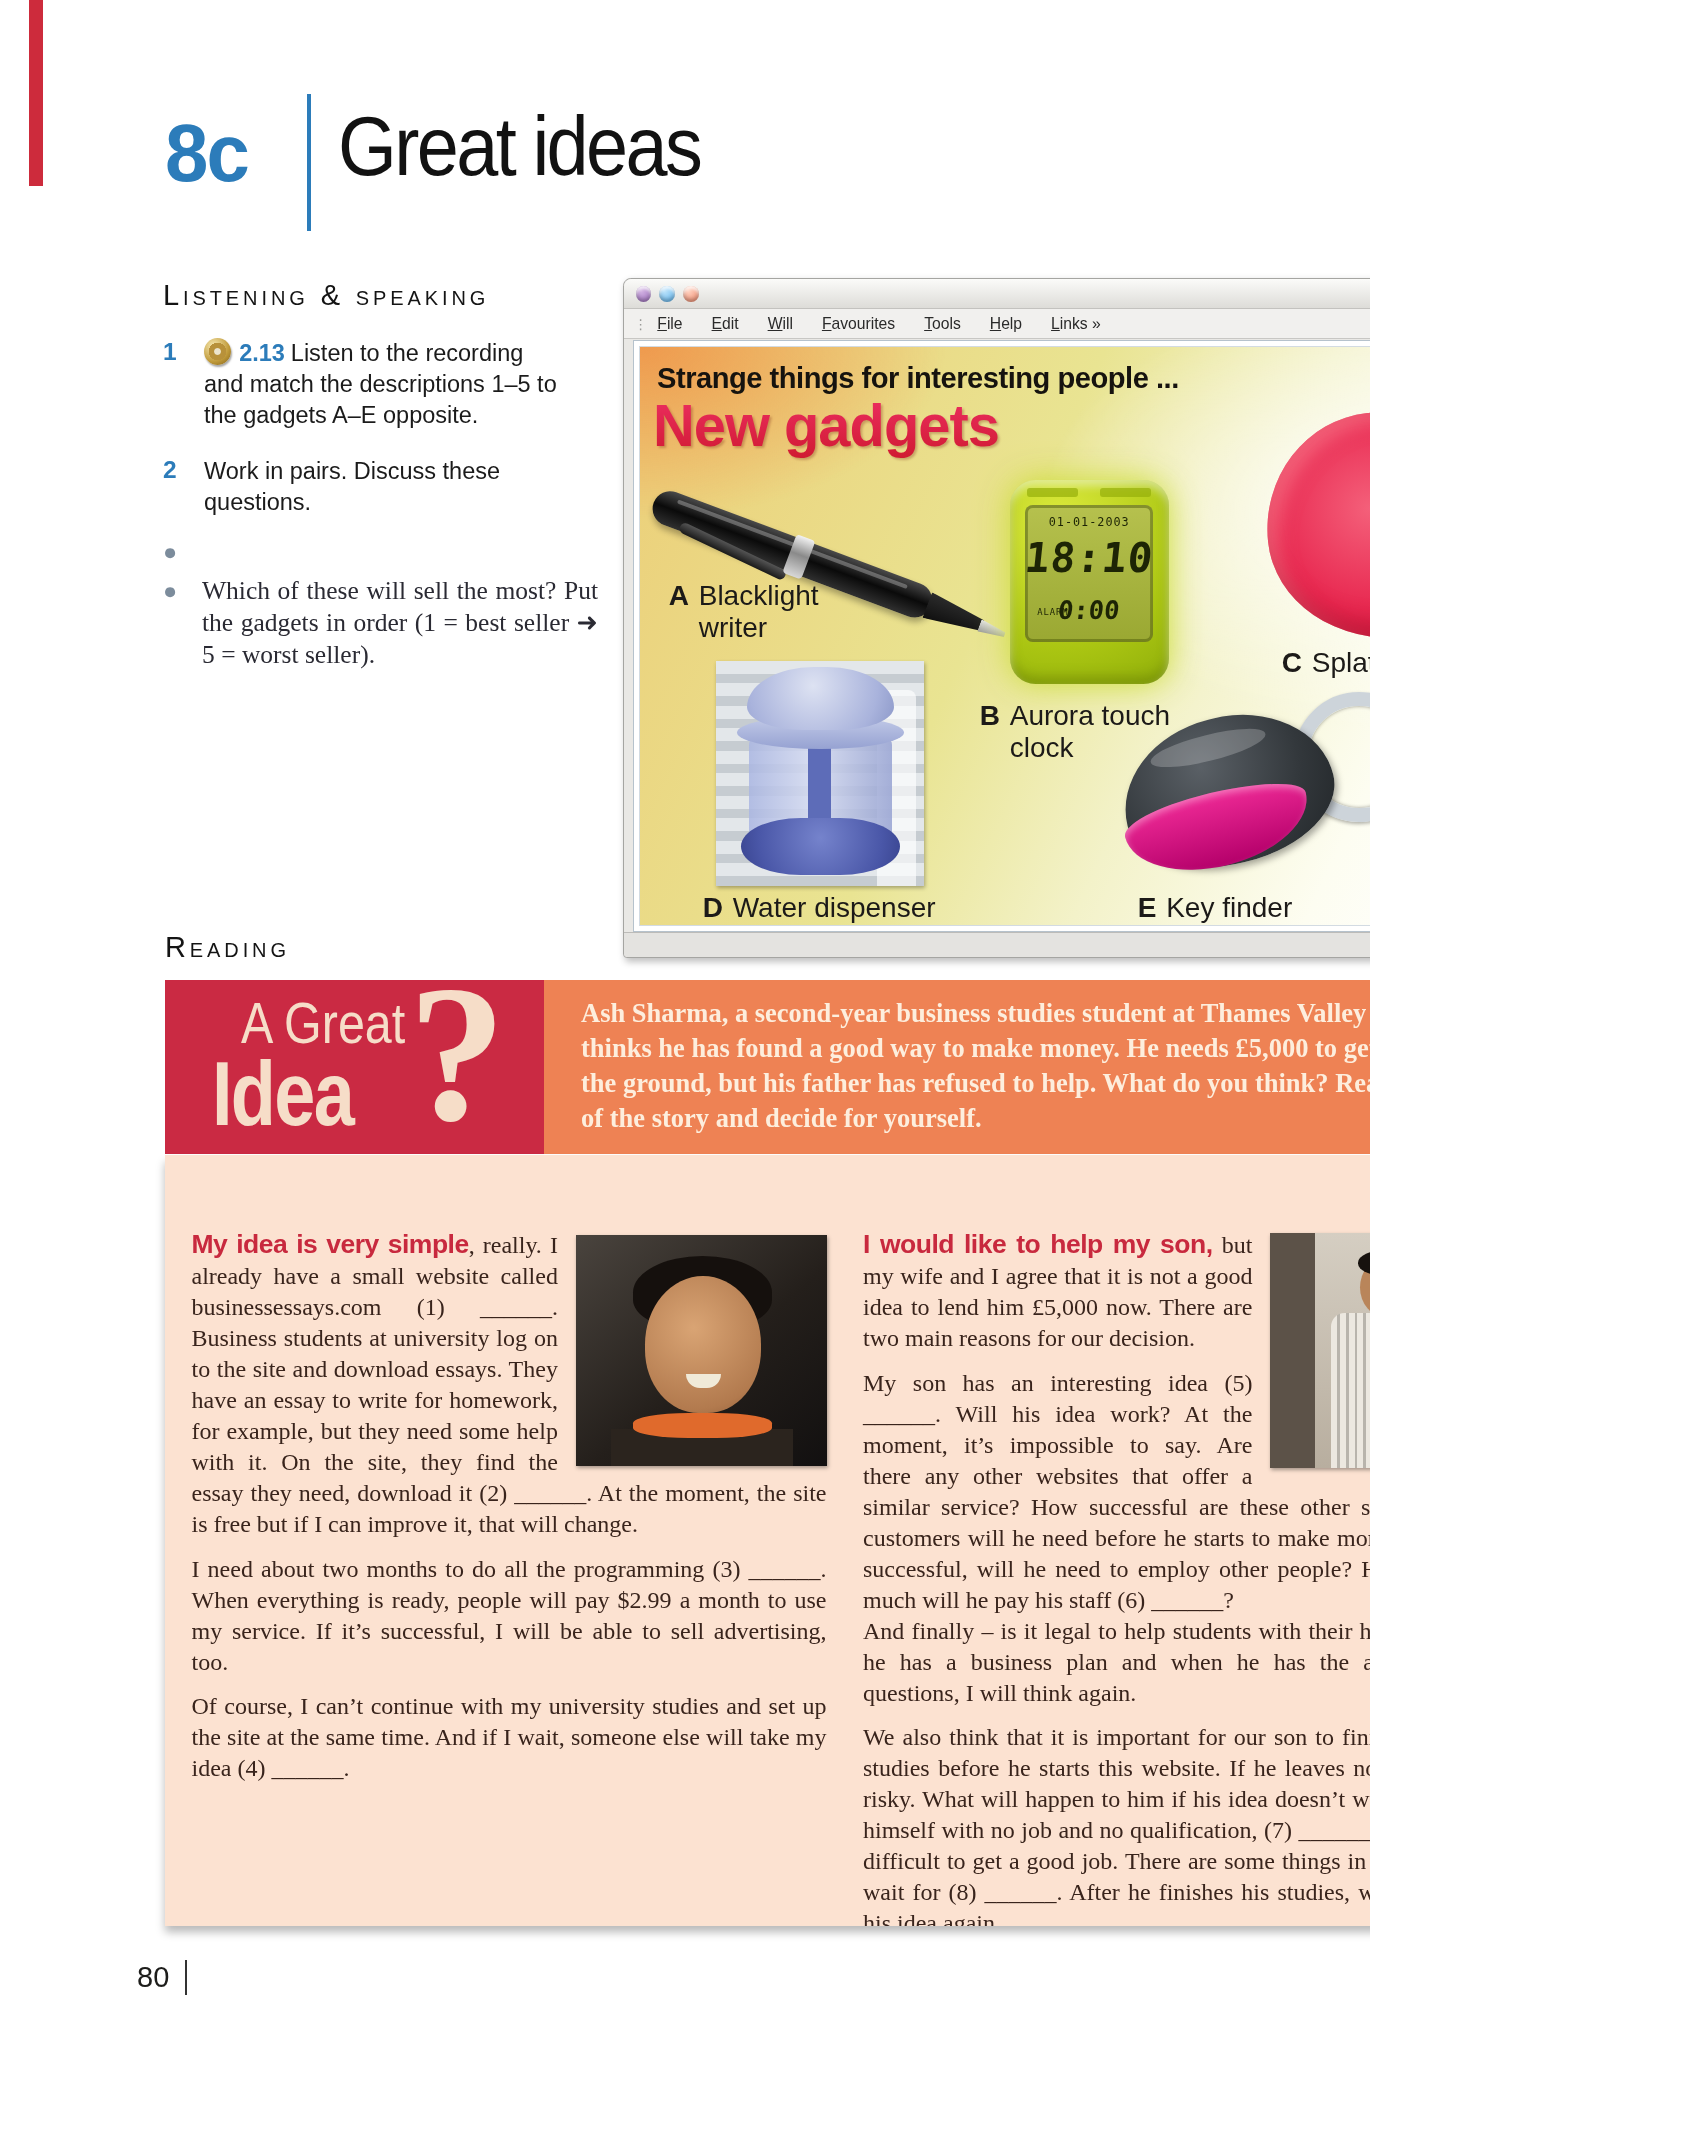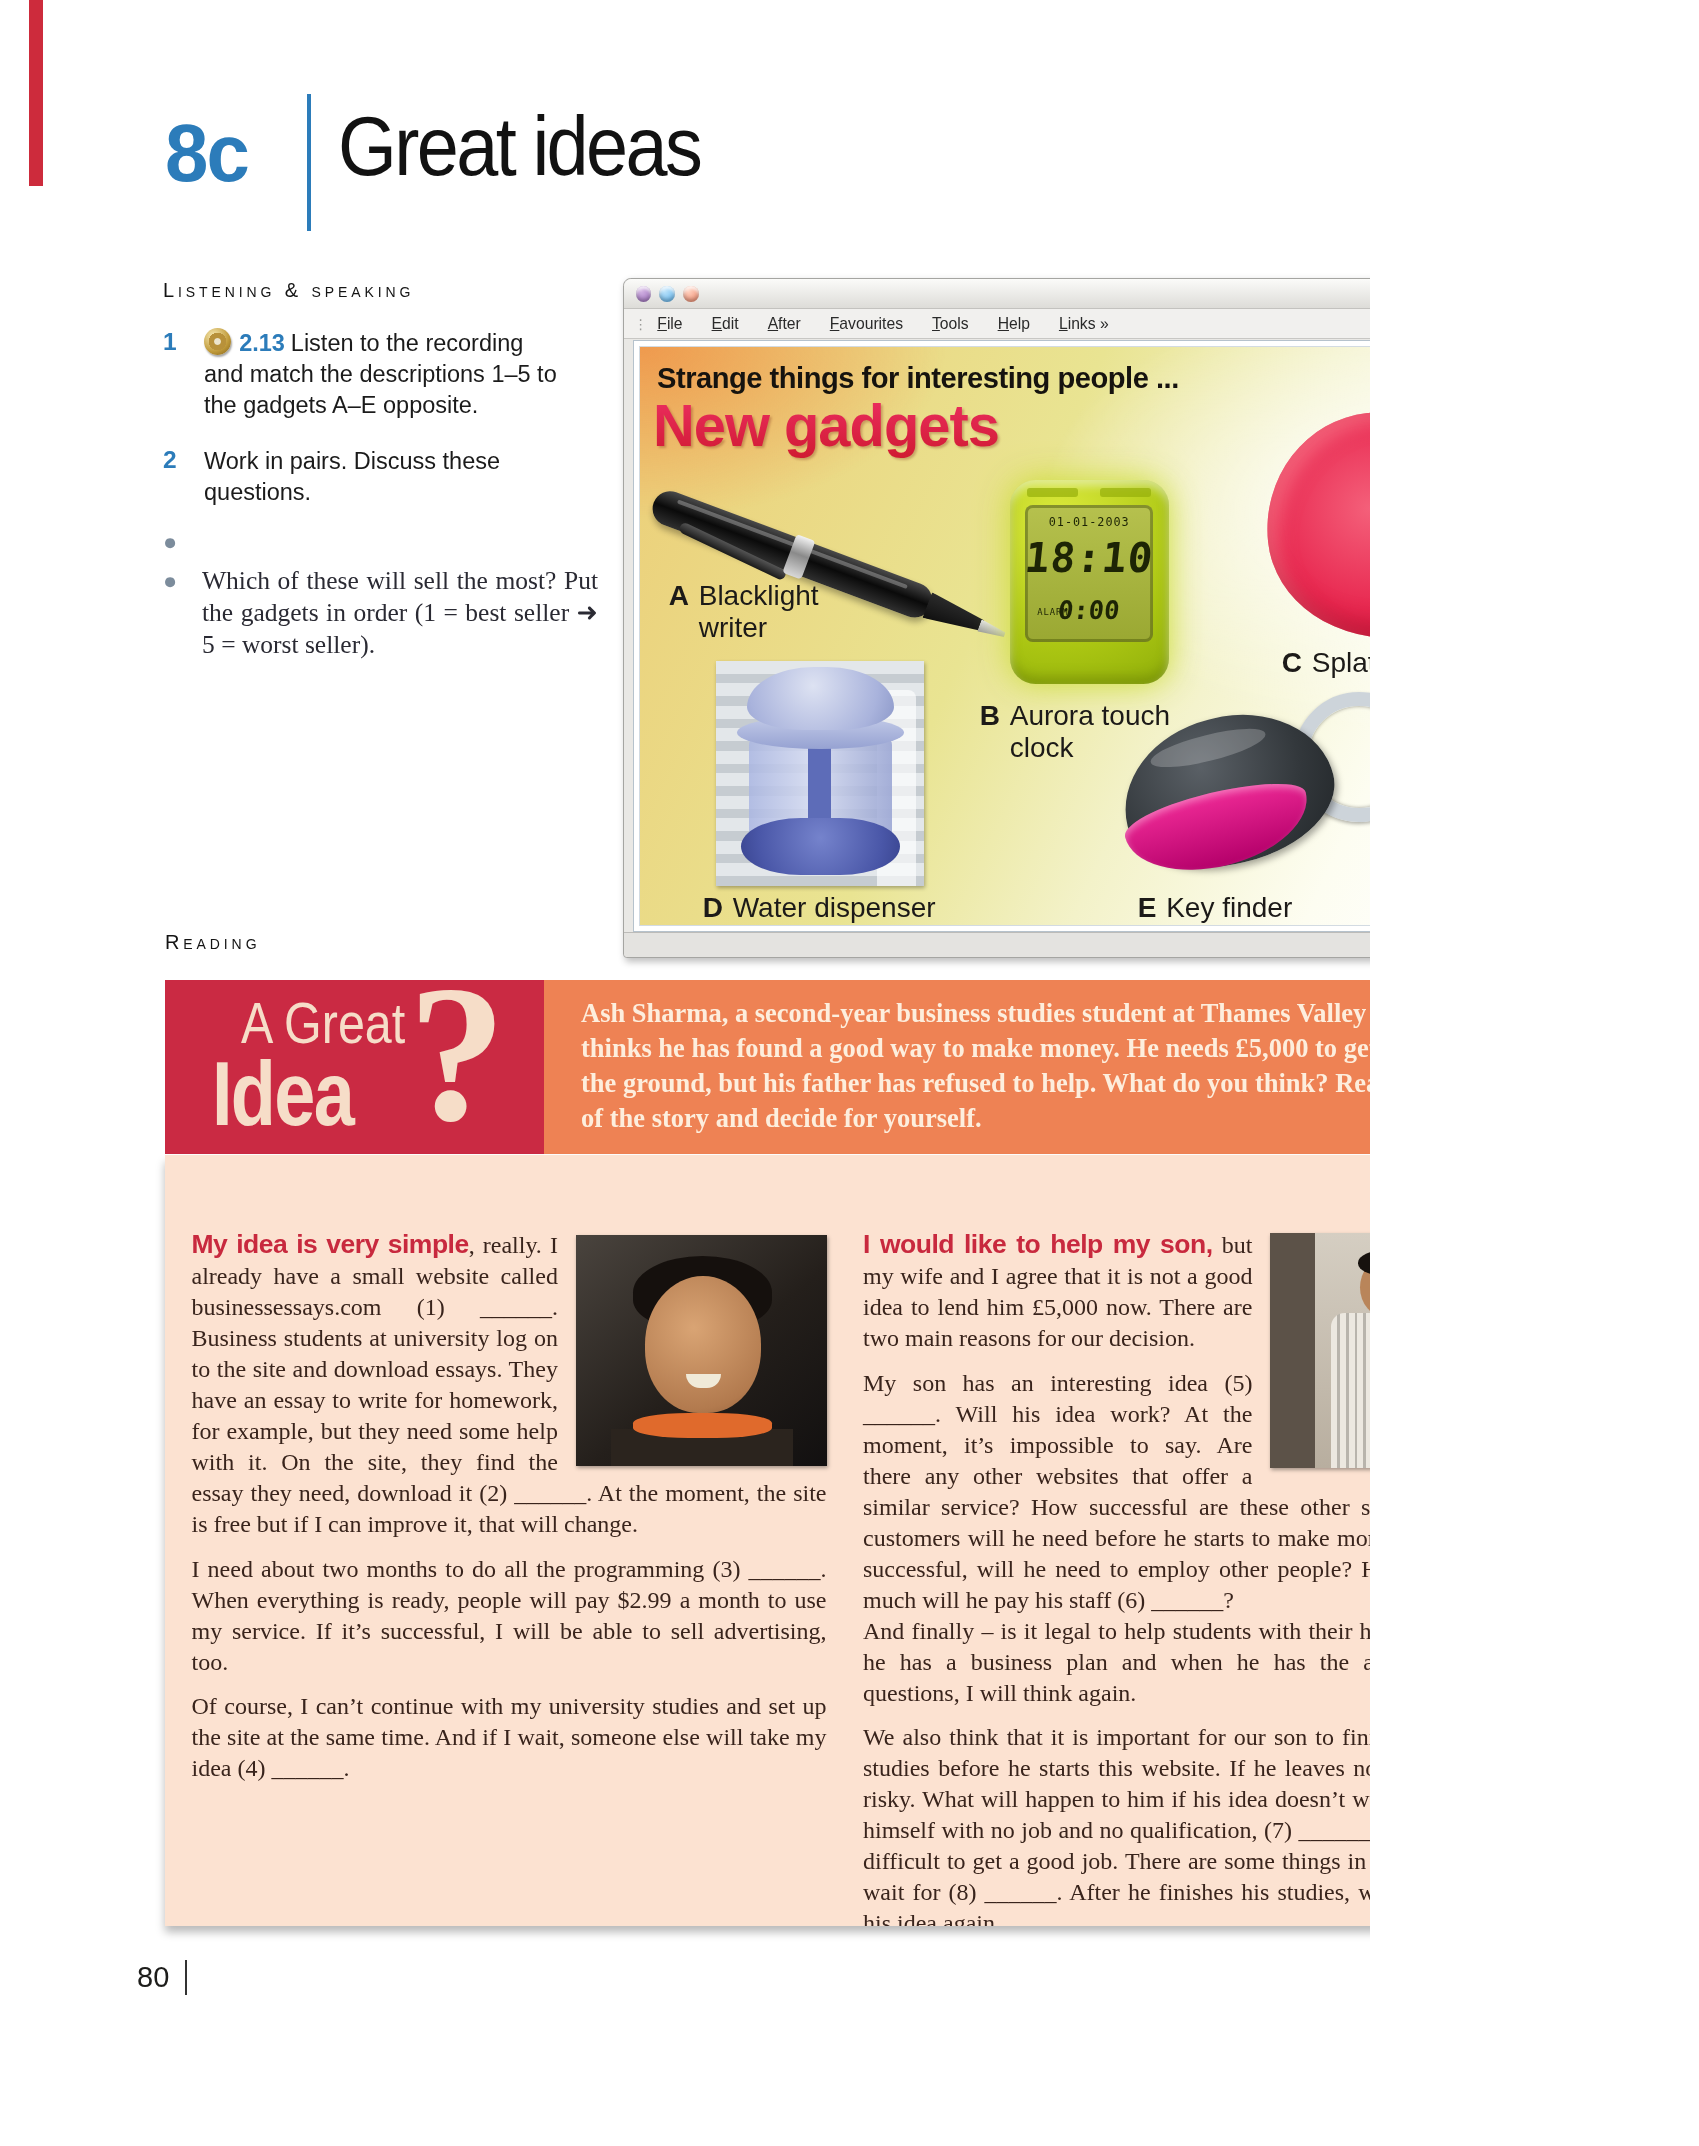--- a/index.html
+++ b/index.html
@@ -9,21 +9,21 @@
   
   .red-strip{position:absolute;left:29px;top:0;width:13.7px;height:186px;background:#cd2b3c;}
   .unit-num{position:absolute;left:165px;top:106px;font-size:82px;font-weight:700;color:#2c7cba;
             transform:scaleX(.95);transform-origin:left top;letter-spacing:-2px;}
   .title-divider{position:absolute;left:307px;top:94px;width:3.9px;height:137px;background:#2c7cba;}
   .page-title{position:absolute;left:338px;top:98px;font-size:84px;font-weight:400;color:#121212;
               transform:scaleX(.9);transform-origin:left top;letter-spacing:-2.9px;}
 
   
   .listening{position:absolute;left:163px;top:279px;width:470px;}
-  .sec-heading{font-variant:small-caps;font-size:20px;letter-spacing:3.9px;color:#141414;font-weight:500;}
+  .sec-heading{font-variant:small-caps;font-size:29px;letter-spacing:3.9px;color:#141414;font-weight:500;}
   .exercise{display:flex;margin-top:25.5px;}
   .ex-num{width:41px;font-size:24.5px;font-weight:700;color:#2c7cba;flex:0 0 41px;}
   .ex-text{width:365px;font-size:23.5px;line-height:31px;color:#1b1b1b;}
   .cd-icon{display:inline-block;width:27.4px;height:27.4px;border-radius:50%;vertical-align:-4.9px;margin-right:7.8px;
      background:radial-gradient(circle at 50% 50%, #ece4cc 0 2.9px, #b8913a 3.9px 8.8px, rgba(0,0,0,0) 8.8px),
                 radial-gradient(circle at 35% 30%, #f8eab2, #c09a3a 60%, #7c5c16);
      box-shadow:1px 2px 2px rgba(0,0,0,.35);}
   .audio-num{color:#2c7cba;font-weight:700;margin-right:5.9px;}
   .bullets{margin-top:17.6px;font-family:"Liberation Serif",serif;color:#2a2a33;}
   .bullet{display:flex;margin-top:7.8px;}
@@ -241,21 +241,21 @@
   <div class="win">
     <div class="titlebar">
       <div class="dot purple"></div>
       <div class="dot blue"></div>
       <div class="dot orange"></div>
     </div>
     <div class="menubar">
       <span class="menu-grip">⋮</span>
       <span class="menu-item">File</span>
       <span class="menu-item">Edit</span>
-      <span class="menu-item">After</span>
+      <span class="menu-item">Will</span>
       <span class="menu-item">Favourites</span>
       <span class="menu-item">Tools</span>
       <span class="menu-item">Help</span>
       <span class="menu-item">Links »</span>
     </div>
 
     <div class="content-frame">
       <div class="poster">
         <div class="headline">Strange things for interesting people ...</div>
         <div class="newgadgets">New gadgets</div>

